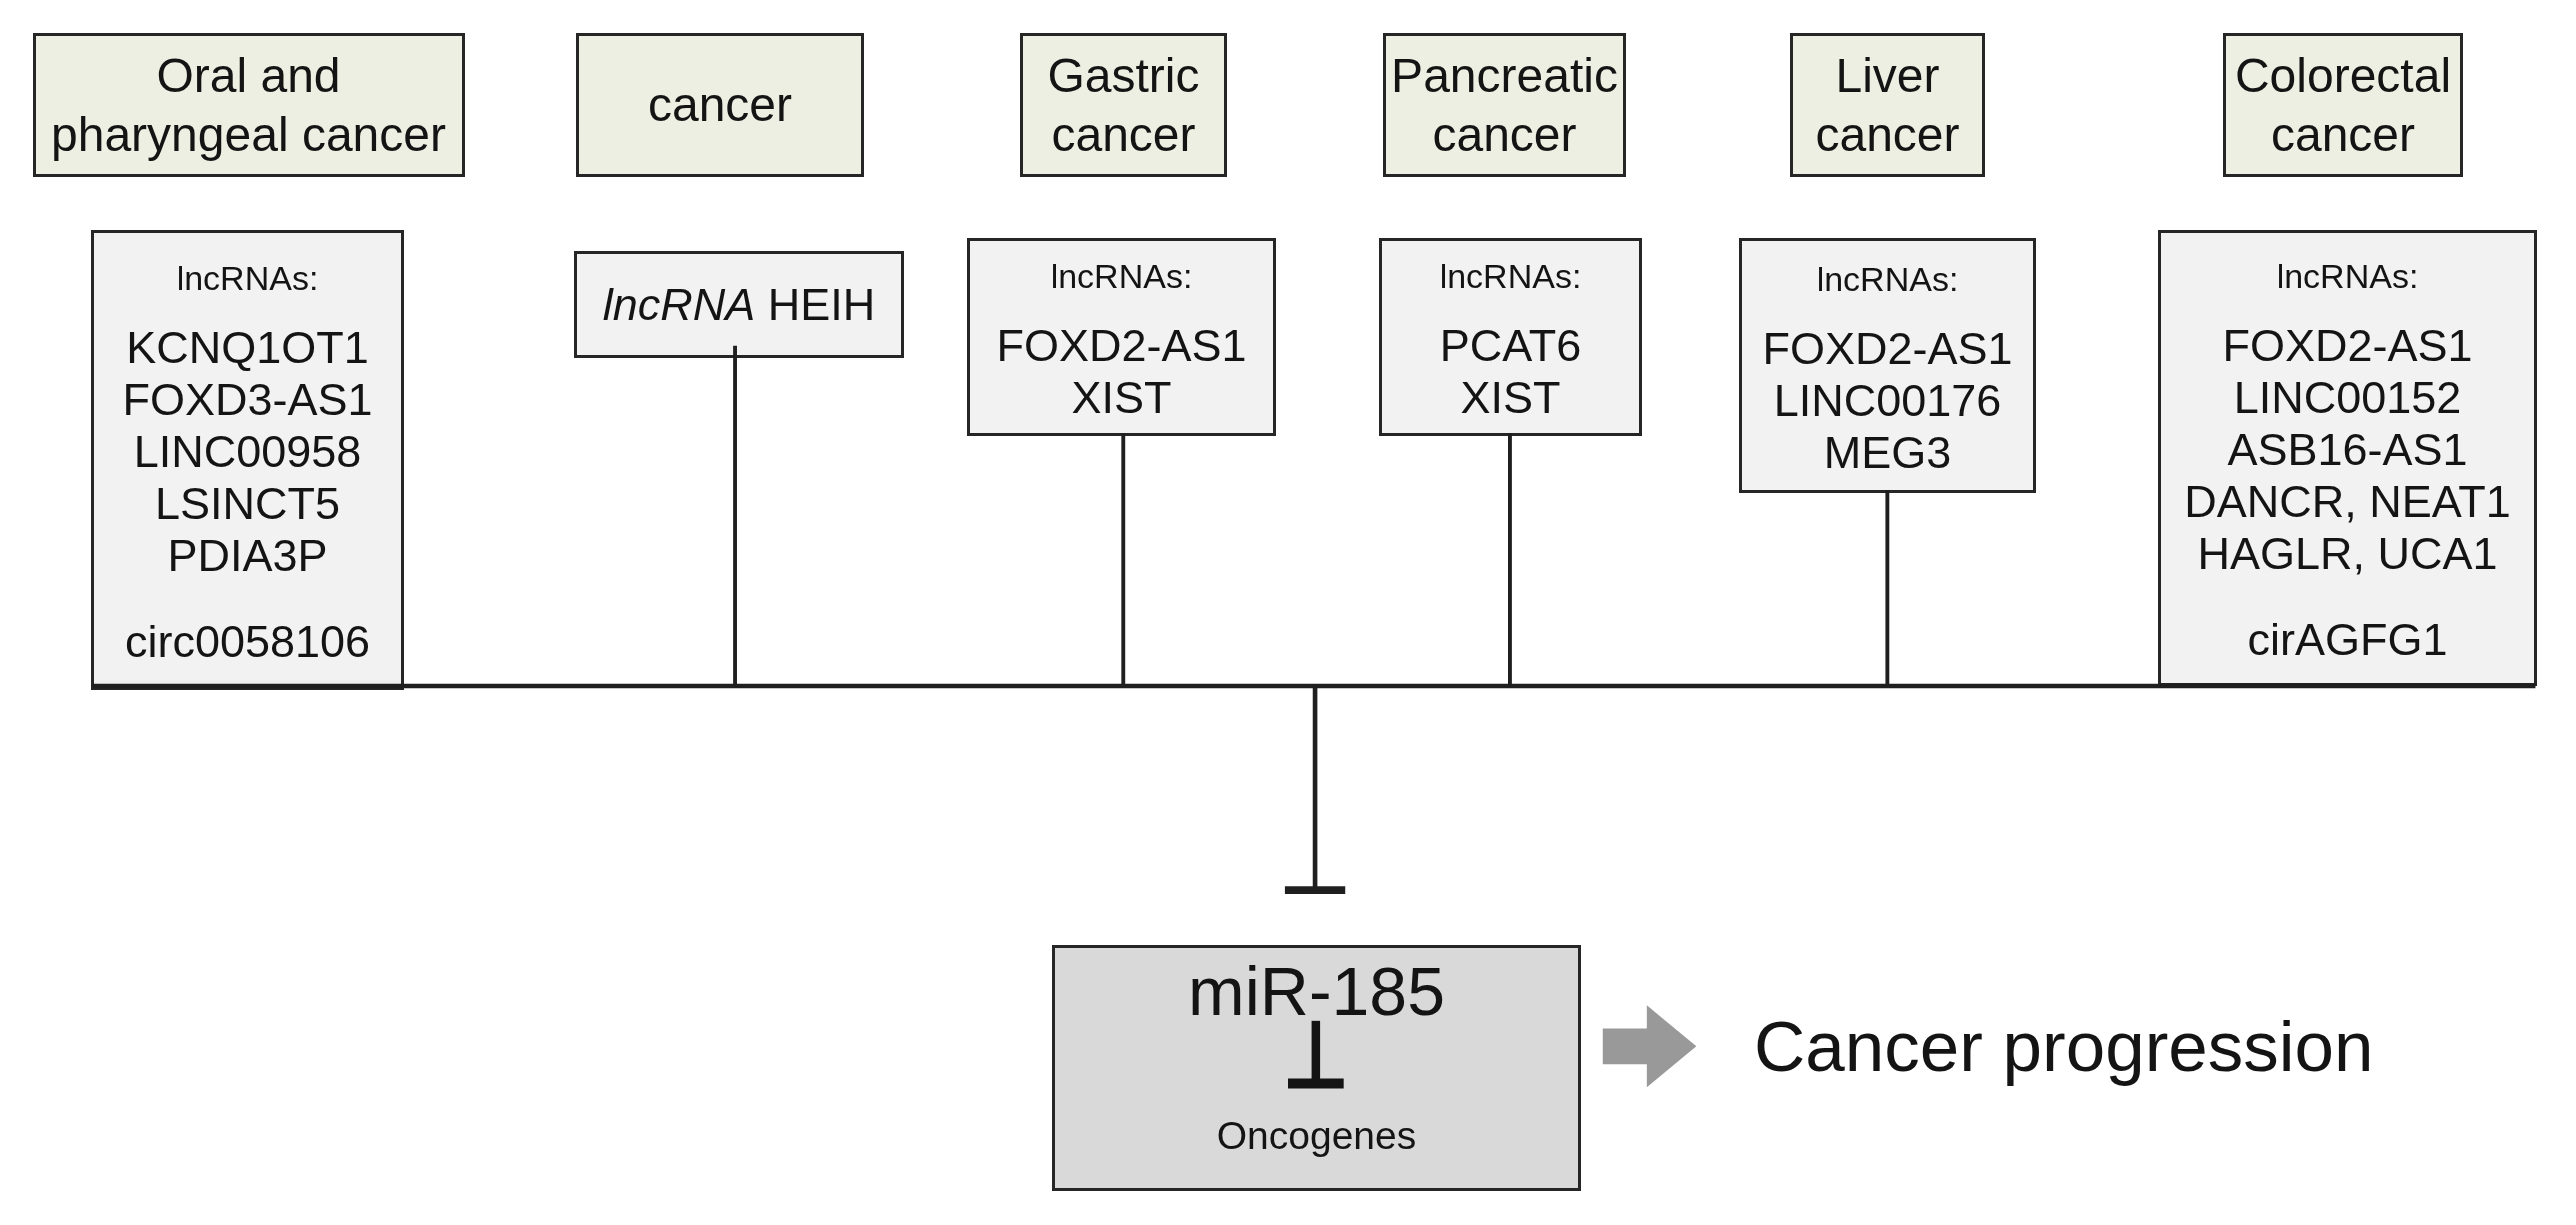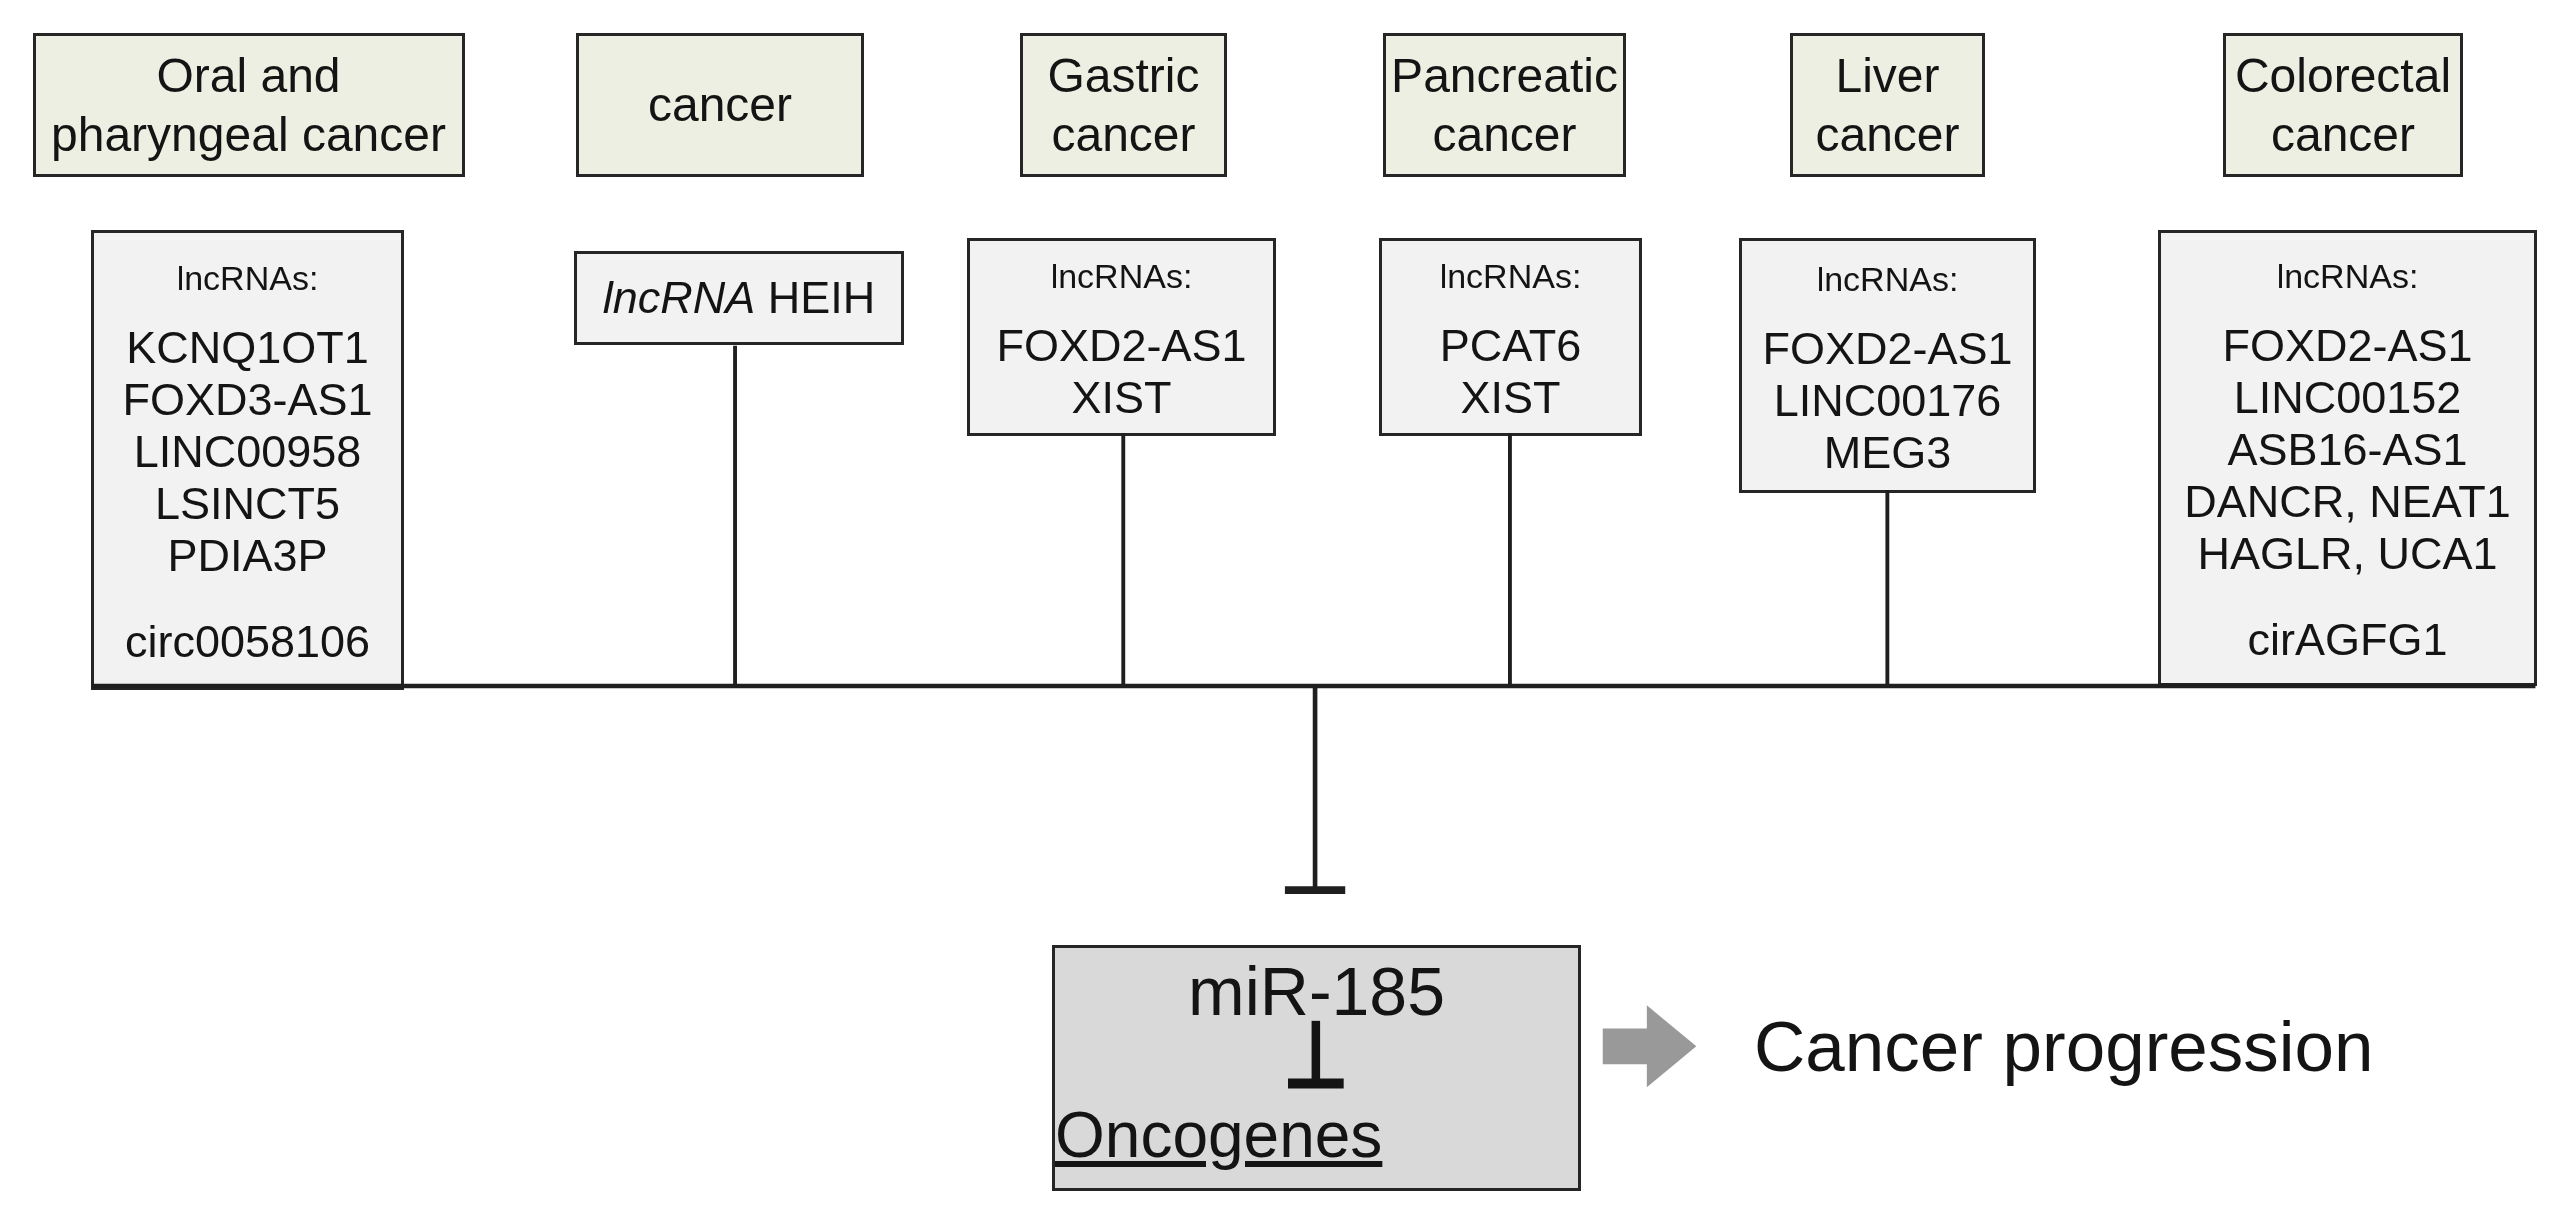--- a/index.html
+++ b/index.html
@@ -37,21 +37,21 @@
     box-sizing:border-box;
     background:#d9d9d9;
     border:3.9px solid #262626;
   }
   .hub-title{
     position:absolute;left:0;top:6.2px;width:100%;
     text-align:center;font-size:68px;line-height:74px;
   }
   .hub-target{
     position:absolute;left:0;bottom:23px;width:100%;
-    text-align:left;font-size:64px;line-height:59px;text-decoration:underline;
+    text-align:center;font-size:39px;line-height:59px;
   }
   .outcome-text{
     position:absolute;left:1754px;top:1013px;
     font-size:71px;line-height:68px;white-space:nowrap;
   }
   svg.overlay{
     position:absolute;left:0;top:0;z-index:5;pointer-events:none;
   }
   .col-box{z-index:1;}
 </style>
@@ -87,21 +87,21 @@
   <div class="rna-box col-box" style="left:91px;top:230px;width:313px;height:460px;">
     <div class="rna-label">lncRNAs:</div>
     <div>KCNQ1OT1</div>
     <div>FOXD3-AS1</div>
     <div>LINC00958</div>
     <div>LSINCT5</div>
     <div>PDIA3P</div>
     <div class="gene-extra">circ0058106</div>
   </div>
 
-  <div class="rna-box col-box" style="left:574px;top:251px;width:330px;height:94px;flex-direction:row;gap:12.4px;">
+  <div class="rna-box col-box" style="left:574px;top:251px;width:330px;height:107px;flex-direction:row;gap:12.4px;">
     <span class="italic">lncRNA</span>
     <span>HEIH</span>
   </div>
 
   <div class="rna-box col-box" style="left:967px;top:238px;width:309px;height:198px;">
     <div class="rna-label">lncRNAs:</div>
     <div>FOXD2-AS1</div>
     <div>XIST</div>
   </div>
 

